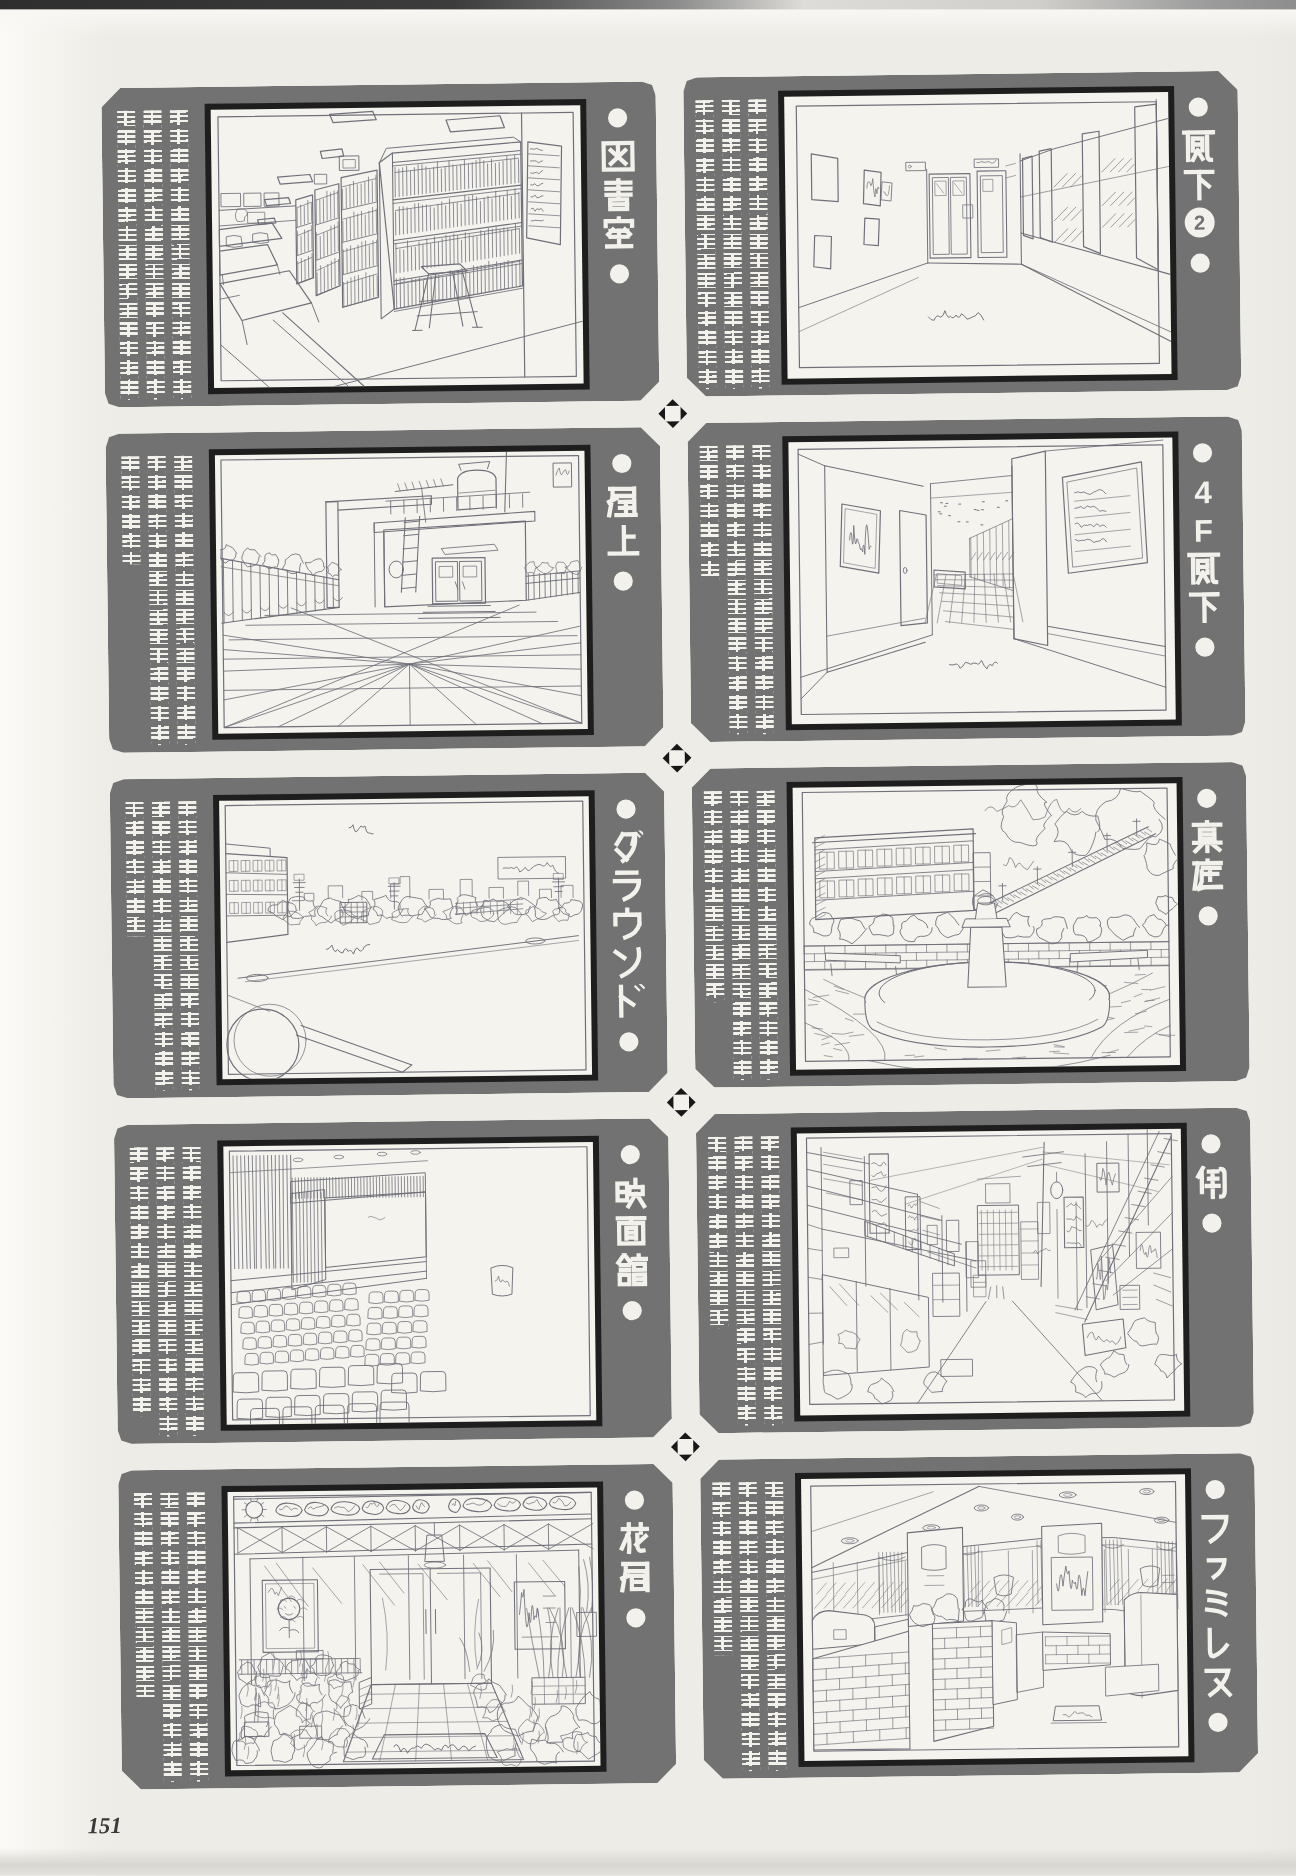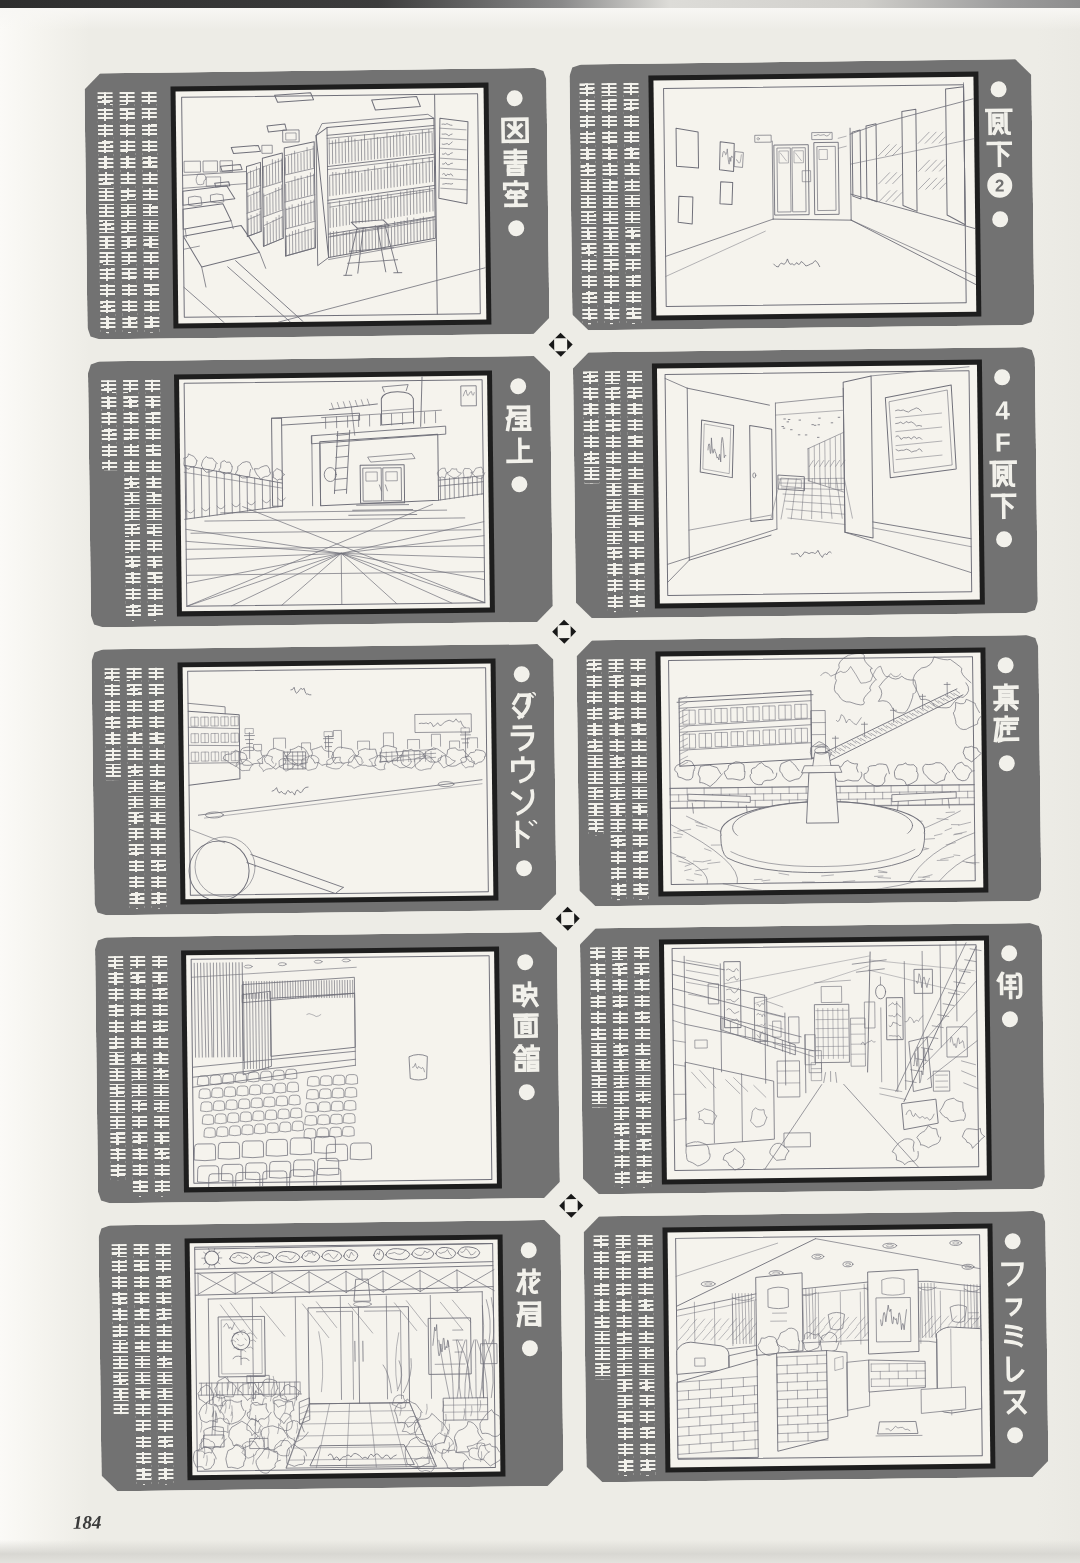--- a/index.html
+++ b/index.html
@@ -22,21 +22,21 @@
 <body>
 
 <div style="position:absolute;left:0;top:0;width:1080px;height:1563px;background:linear-gradient(to right,#fbfaf7 0,#f5f4ef 40px,#edece6 90px,#edece6 96%,#eae9e3 100%);"></div>
 
 <div style="position:absolute;left:0;top:0;width:1080px;height:8px;background:linear-gradient(to right,#2e2e2e 0,#3c3c3c 35%,#8a8a8a 52%,#dddcd8 62%,#d0cfcb 80%,#9c9c9c 93%,#8d8d8d 100%);"></div>
 <div style="position:absolute;left:0;top:8px;width:1080px;height:22px;background:linear-gradient(to bottom,#f8f7f4,rgba(248,247,244,0));"></div>
 
 <div style="position:absolute;left:0;top:1540px;width:1080px;height:23px;background:linear-gradient(to bottom,rgba(237,236,230,0),#d8d7d2 60%,#e3e2dd 100%);"></div>
 <div id="rot">
 
-<div style="position:absolute;left:64px;top:1506px;font-family:'Liberation Serif',serif;font-style:italic;font-weight:bold;font-size:19px;color:#3a3a3a;">184</div>
+<div style="position:absolute;left:64px;top:1506px;font-family:'Liberation Serif',serif;font-style:italic;font-weight:bold;font-size:19px;color:#3a3a3a;">151</div>
 
 <div class="diamond" style="left:552px;top:331px;">
       <svg width="28" height="28">
         <polygon points="14,2 26,14 14,26 2,14" fill="#181818"></polygon>
         <rect x="7.5" y="7.5" width="13" height="13" fill="#f2f1eb"></rect>
       </svg>
     </div>
 
 <div class="diamond" style="left:552px;top:618px;">
       <svg width="28" height="28">

